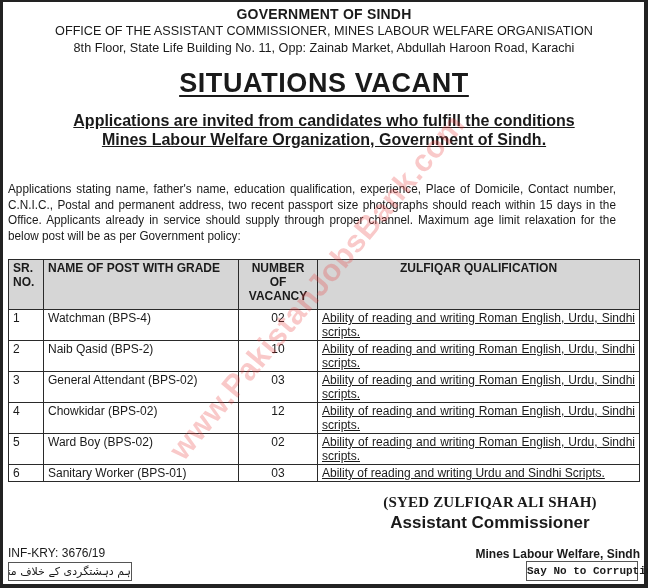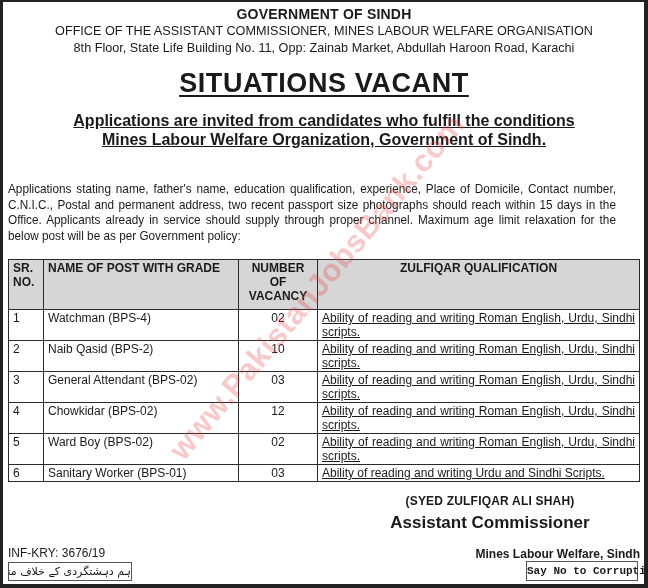--- a/index.html
+++ b/index.html
@@ -117,21 +117,21 @@
     table.vac tbody tr { height: 31px; }
     table.vac tbody tr.single { height: 17px; }
     .sig {
       position: absolute;
       left: 340px;
       width: 300px;
       text-align: center;
       font-weight: bold;
       white-space: nowrap;
     }
-    .sig-name { top: 494px; font-size: 12px; letter-spacing: 0.2px; }
+    .sig-name { top: 494px; font-size: 15px; letter-spacing: 0.2px; font-family: Liberation Serif, serif; }
     .sig-role { top: 513px; font-size: 17px; }
     .sig-org { top: 547px; font-size: 12px; text-align: right; }
     .ref {
       position: absolute;
       left: 8px;
       top: 546px;
       font-size: 12px;
     }
     .urdu-box {
       position: absolute;

